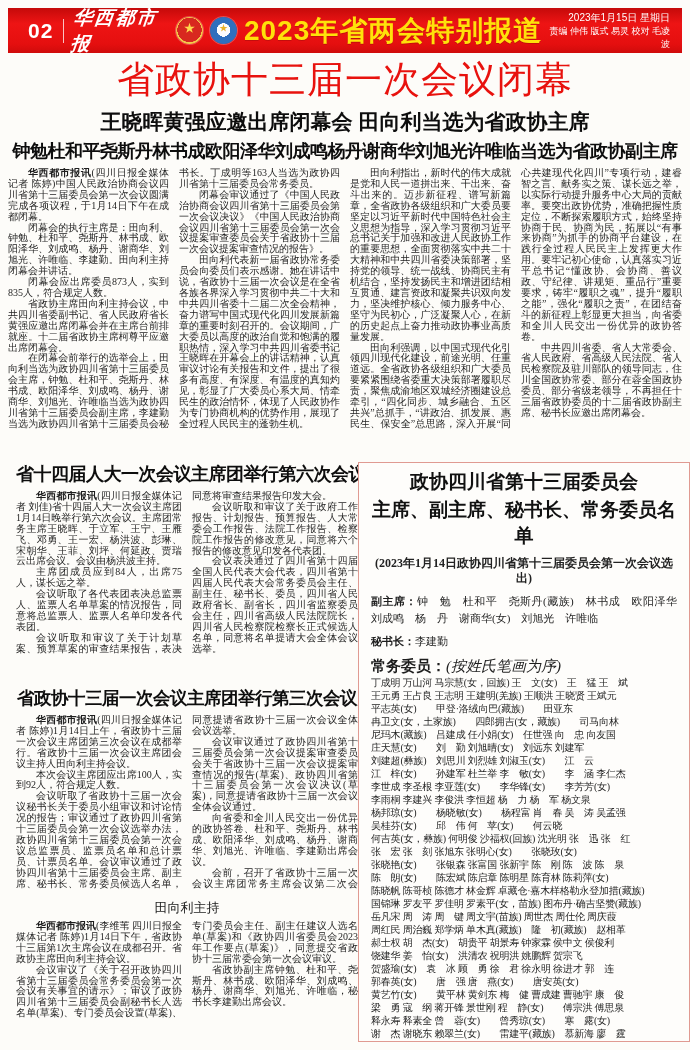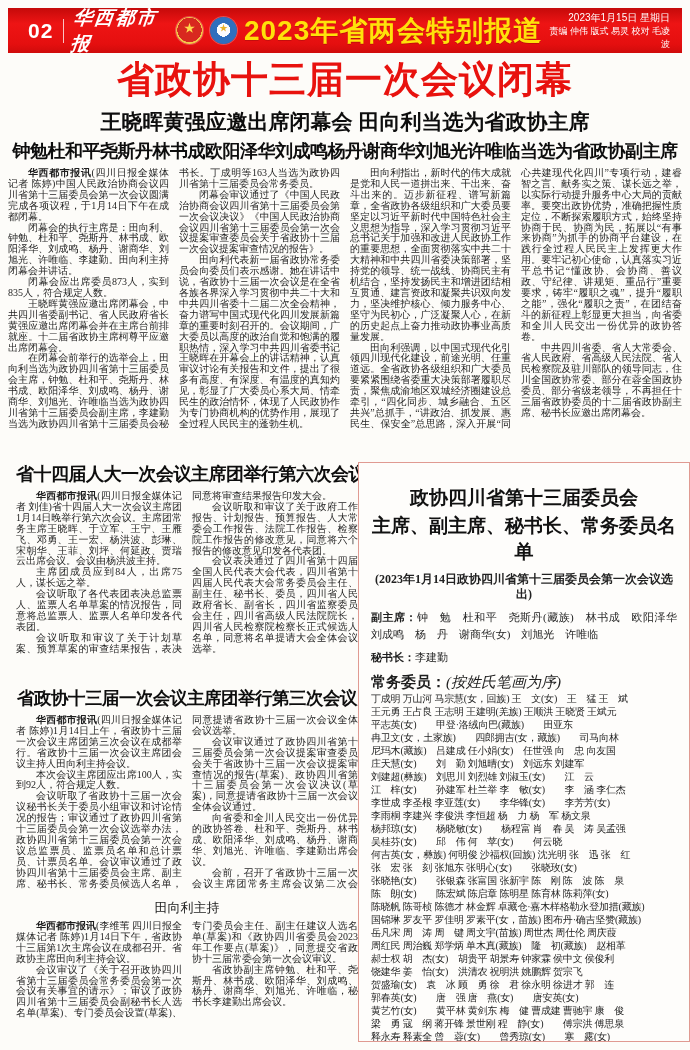--- a/index.html
+++ b/index.html
@@ -26,21 +26,21 @@
   .emblem-national::after{content:"★";position:absolute;left:0;right:0;top:3px;text-align:center;font-size:12px;color:#ffd94d;}
   .emblem-cppcc{background:radial-gradient(circle at 50% 48%,#fdfdfd 0 34%,#2f6fbd 35% 100%);}
   .emblem-cppcc::after{content:"★";position:absolute;left:0;right:0;top:5px;text-align:center;font-size:9px;color:#e8b32a;}
   .banner-title{font-size:28px;font-weight:bold;color:#ffe10a;letter-spacing:1px;white-space:nowrap;text-shadow:0 1px 0 rgba(0,0,0,.15);}
   .banner-right{margin-left:auto;margin-right:12px;text-align:right;line-height:1.5;}
   .banner-date{font-size:10px;font-weight:normal;}
   .banner-staff{font-size:9px;}
 
   
   .lead-head{position:absolute;left:8px;top:58px;width:674px;text-align:center;font-family:"Liberation Sans",sans-serif;}
-  .lead-h1{margin:0;font-size:37px;line-height:44px;font-weight:bold;color:#e8120e;letter-spacing:1px;}
+  .lead-h1{margin:0;font-size:37px;line-height:44px;font-weight:normal;color:#e8120e;letter-spacing:1px;}
   .lead-h2{margin:7px 0 0;font-size:21px;line-height:26px;font-weight:bold;color:#0d0d0d;}
   .lead-h3{margin:5px 0 0;font-size:18px;line-height:23px;font-weight:bold;color:#0d0d0d;letter-spacing:-0.5px;}
 
   
   .cols{column-gap:10px;font-size:10px;line-height:10.9px;text-align:justify;overflow:hidden;}
   .cols p{margin:0;text-indent:2em;}
   .cols p b{font-weight:bold;}
 
   .lead-body{position:absolute;left:8px;top:168px;width:674px;height:288px;column-count:4;}
 
@@ -55,21 +55,21 @@
   .art2-body{height:186px;column-count:2;}
   .art3-head{font-size:17.5px;line-height:24px;margin:9px 0 5px;letter-spacing:-0.5px;}
   .art3-body{height:184px;column-count:2;}
   .art4-head{font-size:20px;line-height:26px;margin:7px 0 0;}
   .art4-sub{font-family:"Liberation Sans",sans-serif;font-size:13px;line-height:18px;text-align:center;margin:0 0 4px;color:#222;}
   .art4-body{height:102px;column-count:2;}
 
   
   .name-box{
     flex:1;border:1px solid #e09a92;background:#fefdfb;
-    padding:20px 12px;overflow:hidden;
+    padding:4px 12px;overflow:hidden;
   }
   .nb-title{font-family:"Liberation Sans",sans-serif;font-size:19px;line-height:26px;font-weight:bold;text-align:center;color:#111;margin:2px 0 0;}
   .nb-sub{font-size:12px;font-weight:bold;text-align:center;line-height:15px;margin-top:7px;color:#222;}
   .officer{font-size:11px;line-height:16.5px;margin-top:7px;text-align:justify;}
   .officer b{font-family:"Liberation Sans",sans-serif;}
   .standing-head{font-size:15px;line-height:16px;margin-top:8px;}
   .standing-head b{font-family:"Liberation Sans",sans-serif;}
   .standing-note{font-style:italic;}
   .name-lines{margin-top:2px;}
   .name-line{font-size:10px;line-height:13px;letter-spacing:-0.2px;white-space:pre;overflow:hidden;}
@@ -97,21 +97,21 @@
   <section class="lead-head">
     <h1 class="lead-h1">省政协十三届一次会议闭幕</h1>
     <div class="lead-h2">王晓晖黄强应邀出席闭幕会  田向利当选为省政协主席</div>
     <div class="lead-h3">钟勉杜和平尧斯丹林书成欧阳泽华刘成鸣杨丹谢商华刘旭光许唯临当选为省政协副主席</div>
   </section>
 
   <section class="lead-body cols">
       <p><b>华西都市报讯</b>(四川日报全媒体记者 陈婷)中国人民政治协商会议四川省第十三届委员会第一次会议圆满完成各项议程，于1月14日下午在成都闭幕。</p>
       <p>闭幕会的执行主席是：田向利、钟勉、杜和平、尧斯丹、林书成、欧阳泽华、刘成鸣、杨丹、谢商华、刘旭光、许唯临、李建勤。田向利主持闭幕会并讲话。</p>
       <p>闭幕会应出席委员873人，实到835人，符合规定人数。</p>
-      <p>王晓晖黄强应邀出席闭幕会，中共四川省委副书记、省人民政府省长黄强应邀出席闭幕会并在主席台前排就座。十二届省政协主席柯尊平应邀出席闭幕会。</p>
+      <p>省政协主席田向利主持会议，中共四川省委副书记、省人民政府省长黄强应邀出席闭幕会并在主席台前排就座。十二届省政协主席柯尊平应邀出席闭幕会。</p>
       <p>在闭幕会前举行的选举会上，田向利当选为政协四川省第十三届委员会主席，钟勉、杜和平、尧斯丹、林书成、欧阳泽华、刘成鸣、杨丹、谢商华、刘旭光、许唯临当选为政协四川省第十三届委员会副主席，李建勤当选为政协四川省第十三届委员会秘书长。丁成明等163人当选为政协四川省第十三届委员会常务委员。</p>
       <p>闭幕会审议通过了《中国人民政治协商会议四川省第十三届委员会第一次会议决议》《中国人民政治协商会议四川省第十三届委员会第一次会议提案审查委员会关于省政协十三届一次会议提案审查情况的报告》。</p>
       <p>田向利代表新一届省政协常务委员会向委员们表示感谢。她在讲话中说，省政协十三届一次会议是在全省各族各界深入学习贯彻中共二十大和中共四川省委十二届二次全会精神，奋力谱写中国式现代化四川发展新篇章的重要时刻召开的。会议期间，广大委员以高度的政治自觉和饱满的履职热情，深入学习中共四川省委书记王晓晖在开幕会上的讲话精神，认真审议讨论有关报告和文件，提出了很多有高度、有深度、有温度的真知灼见，彰显了广大委员心系大局、情牵民生的政治情怀，体现了人民政协作为专门协商机构的优势作用，展现了全过程人民民主的蓬勃生机。</p>
       <p>田向利指出，新时代的伟大成就是党和人民一道拼出来、干出来、奋斗出来的。迈步新征程、谱写新篇章，全省政协各级组织和广大委员要坚定以习近平新时代中国特色社会主义思想为指导，深入学习贯彻习近平总书记关于加强和改进人民政协工作的重要思想，全面贯彻落实中共二十大精神和中共四川省委决策部署，坚持党的领导、统一战线、协商民主有机结合，坚持发扬民主和增进团结相互贯通、建言资政和凝聚共识双向发力，坚决维护核心、倾力服务中心、坚守为民初心，广泛凝聚人心，在新的历史起点上奋力推动政协事业高质量发展。</p>
       <p>田向利强调，以中国式现代化引领四川现代化建设，前途光明、任重道远。全省政协各级组织和广大委员要紧紧围绕省委重大决策部署履职尽责，聚焦成渝地区双城经济圈建设总牵引，“四化同步、城乡融合、五区共兴”总抓手，“讲政治、抓发展、惠民生、保安全”总思路，深入开展“同心共建现代化四川”专项行动，建睿智之言、献务实之策、谋长远之举，以实际行动提升服务中心大局的贡献率。要突出政协优势，准确把握性质定位，不断探索履职方式，始终坚持协商于民、协商为民，拓展以“有事来协商”为抓手的协商平台建设，在践行全过程人民民主上发挥更大作用。要牢记初心使命，认真落实习近平总书记“懂政协、会协商、善议政、守纪律、讲规矩、重品行”重要要求，铸牢“履职之魂”，提升“履职之能”，强化“履职之责”，在团结奋斗的新征程上彰显更大担当，向省委和全川人民交出一份优异的政协答卷。</p>
       <p>中共四川省委、省人大常委会、省人民政府、省高级人民法院、省人民检察院及驻川部队的领导同志，住川全国政协常委、部分在蓉全国政协委员、部分省级老领导，不再担任十三届省政协委员的十二届省政协副主席、秘书长应邀出席闭幕会。</p>
     </section>
 
   <div class="lower">
 

